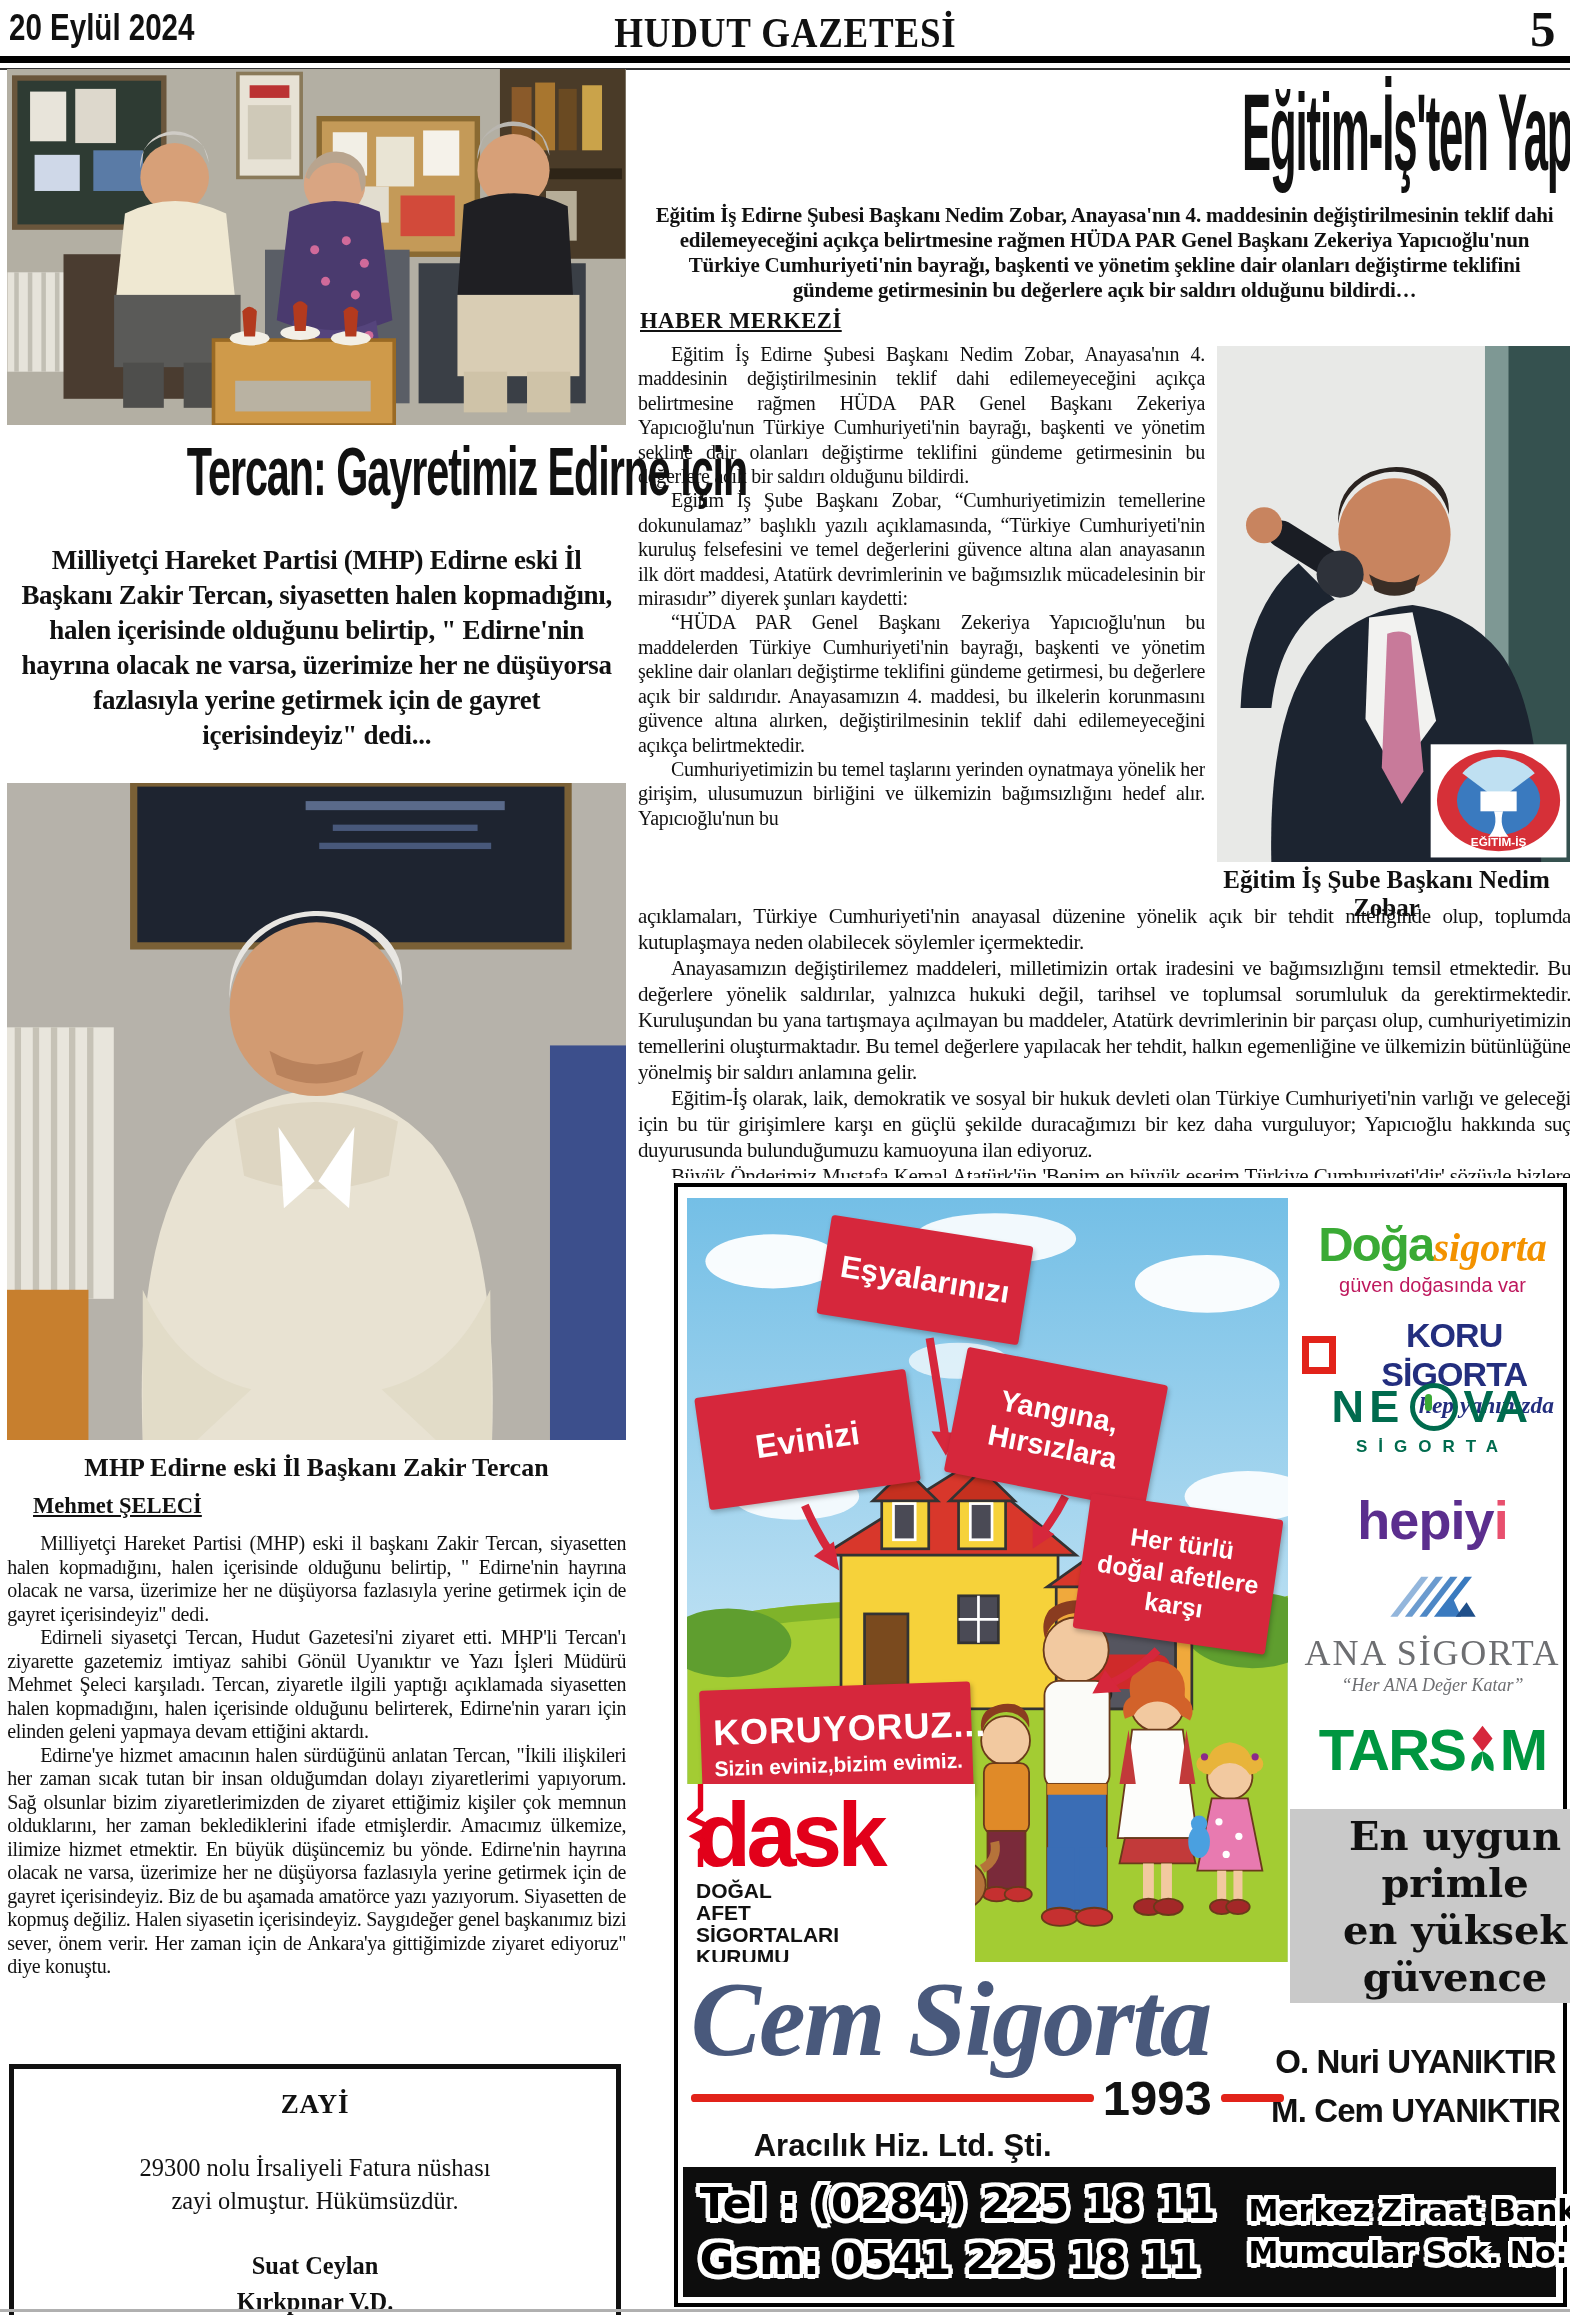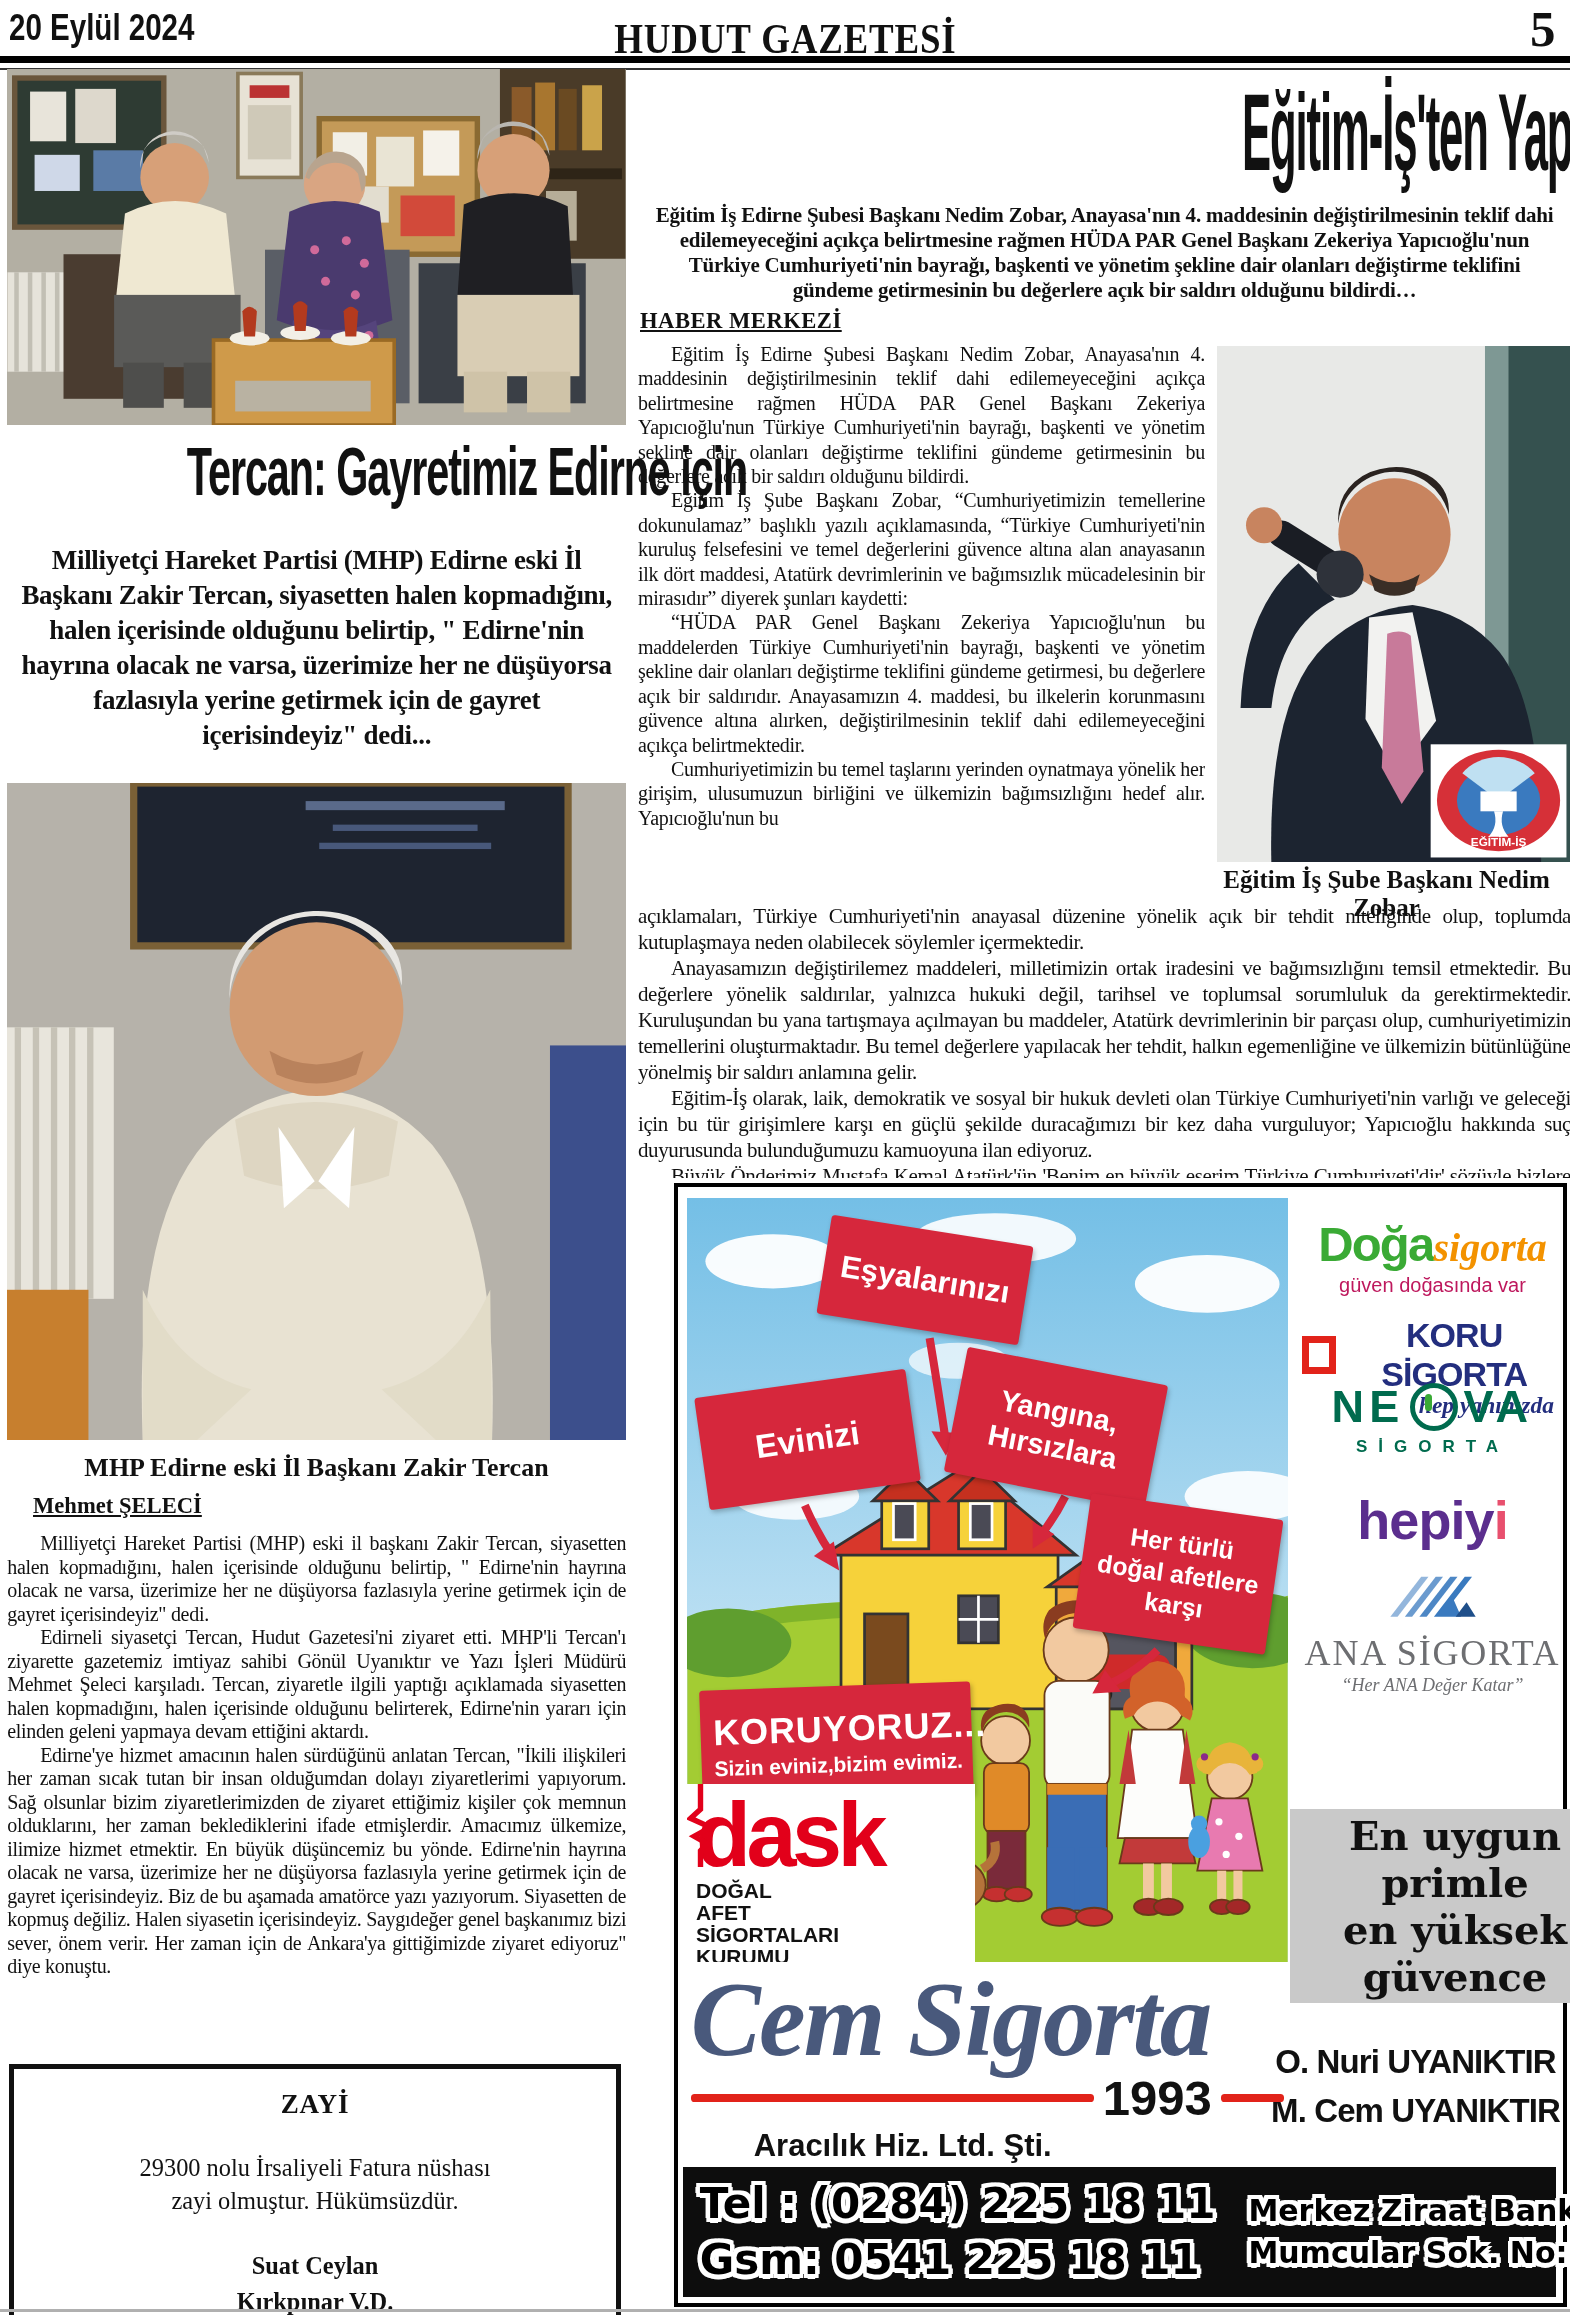--- a/index.html
+++ b/index.html
@@ -3,21 +3,21 @@
 <meta charset="utf-8">
 <style>
   html,body{margin:0;padding:0;background:#e9e9e9;}
   #page{position:relative;width:1570px;height:2316px;background:#fff;overflow:hidden;
         font-family:"Liberation Serif",serif;color:#111;}
   .abs{position:absolute;}
 
   
   .hdr-date{left:9px;top:7.2px;font-weight:bold;font-size:36px;font-family:"Liberation Sans",sans-serif;
             transform:scaleX(.82);transform-origin:left;white-space:nowrap;}
-  .hdr-title{left:0;right:0;top:15px;text-align:center;font-weight:bold;font-size:42px;
+  .hdr-title{left:0;right:0;top:9px;text-align:center;font-weight:bold;font-size:42px;
              letter-spacing:0.9px;}
   .hdr-title span{display:inline-block;transform:scaleX(.88);}
   .hdr-num{right:14.5px;top:0px;font-weight:bold;font-size:51px;}
   .hdr-rule1{left:0;right:0;top:56px;height:7.2px;background:#000;}
   .hdr-rule2{left:0;right:0;top:68px;height:1.8px;background:#333;}
 
   
   .bigline{display:inline-block;white-space:nowrap;font-weight:bold;
            font-family:"Liberation Sans",sans-serif;}
 
@@ -517,20 +517,30 @@
               <polygon points="18,58 52,14 60,14 26,58" opacity=".55"></polygon>
               <polygon points="34,58 68,14 76,14 42,58" opacity=".75"></polygon>
               <polygon points="50,58 84,14 92,14 58,58" opacity=".9"></polygon>
               <polygon points="66,58 100,14 108,14 88,40 96,58" opacity="1"></polygon>
               <polygon points="90,58 102,42 112,58" fill="#1f4f8a"></polygon>
             </g>
           </svg>
         <div class="nm">ANA SİGORTA</div>
         <div class="tag">“Her ANA Değer Katar”</div>
       </div>
+      <div class="logoblk tarsim">
+        <div class="row">
+            <span class="nm">TARS</span>
+            <svg width="31" height="51" viewBox="0 0 34 56">
+              <polygon points="17,2 28,16 17,30 6,16" fill="#d6273c"></polygon>
+              <path d="M17 30 q-14 6 -12 22 q12 -2 12 -22 q0 20 12 22 q2 -16 -12 -22z" fill="#009640"></path>
+            </svg>
+            <span class="nm">M</span>
+          </div>
+      </div>
     </div>
 
     <div class="abs grayslogan">
       <div>En uygun</div>
       <div>primle</div>
       <div>en yüksek</div>
       <div>güvence</div>
     </div>
 
     <div class="abs owners">

